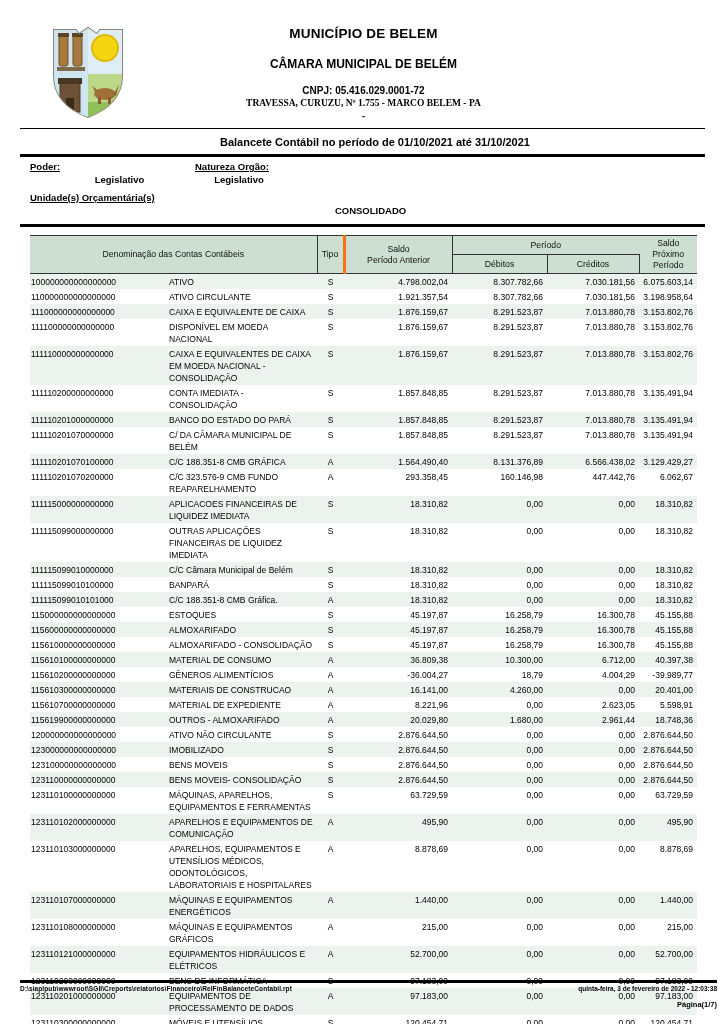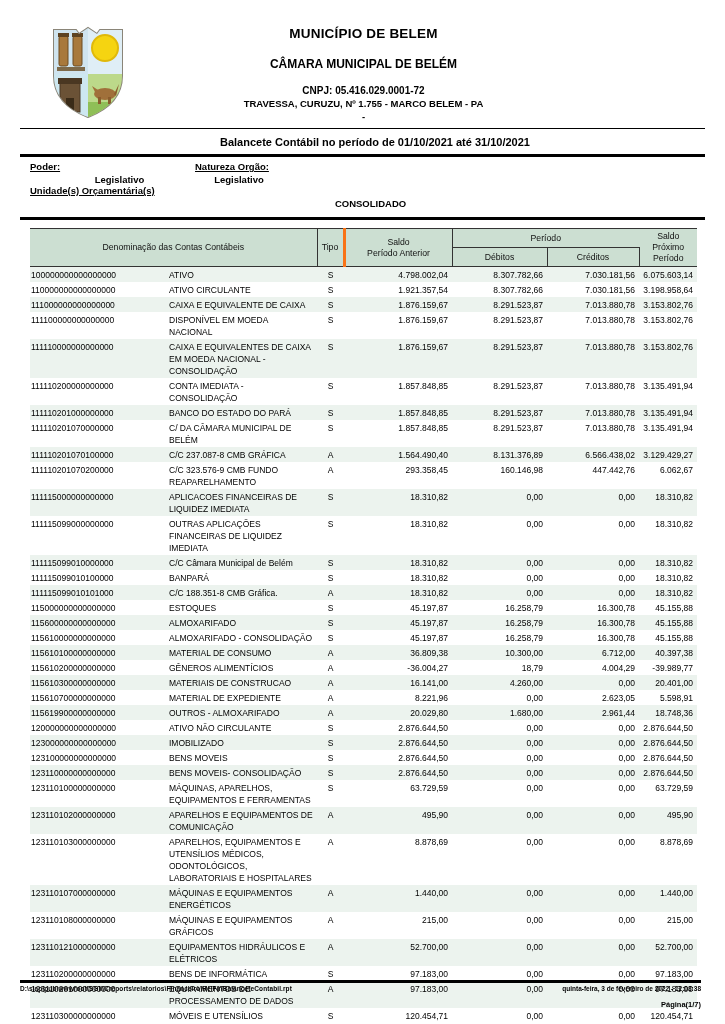--- a/index.html
+++ b/index.html
@@ -13,39 +13,39 @@
   }
   .content{padding:20px 28px 0 30px;}
 
   
   .rpt-header{position:relative;min-height:104px;}
   .crest{position:absolute;left:16px;top:4px;width:84px;height:96px;}
   .head-center{text-align:center;padding-top:4px;}
   .org-title{font-size:13.5px;font-weight:bold;letter-spacing:.2px;margin:2px 0 8px;}
   .org-sub{font-size:12px;font-weight:bold;margin:16px 0 14px;}
   .org-cnpj{font-size:10px;font-weight:bold;margin:0 0 2px;}
-  .org-addr{font-size:9.5px;font-weight:bold;margin:0 0 2px;}
+  .org-addr{font-size:9.5px;font-weight:bold;margin:0 0 2px;font-family:Liberation Serif, serif;}
   .org-dash{font-size:9.5px;font-weight:bold;margin:0;}
 
   .title-band{
     margin:4px -8px 0 -10px;
     border-top:1.5px solid #000;
     border-bottom:3px solid #000;
     padding:3px 0 4px;
     text-align:center;
   }
   .report-title{font-size:11px;font-weight:bold;margin-left:25px;}
 
   
   .info-block{padding:4px 0 0 0;font-size:9.5px;}
   .info-cols{display:flex;}
   .info-col1{width:165px;}
   .info-label{font-weight:bold;text-decoration:underline;}
   .info-value{font-weight:bold;padding:2px 0 0 14px;text-align:center;}
-  .unidade{}
+  .unidade{margin-top:7px;}
   .end-head-line{margin:8px -8px 0 -10px;border-bottom:3px solid #000;}
 
   
   table.balancete{
     border-collapse:collapse;
     width:667px;
     margin-top:8px;
     font-size:8.5px;
   }
   table.balancete col.w-code{width:135px;}
@@ -82,21 +82,21 @@
   tbody td.c-code{padding-left:1px;white-space:nowrap;}
   tbody td.c-tipo{text-align:center;}
   tbody td.c-saldo_anterior,
   tbody td.c-debitos,
   tbody td.c-creditos,
   tbody td.c-saldo_proximo{text-align:right;white-space:nowrap;}
   tbody tr.stripe{background:var(--stripe-bg,#ecf3ee);}
 
   
   .rpt-footer{
-    position:absolute;left:20px;right:24px;top:980px;
+    position:absolute;left:20px;right:8px;top:980px;
     border-top:3px solid #000;
     padding-top:2px;
   }
   .footer-row{display:flex;justify-content:space-between;font-size:6.5px;font-weight:bold;}
   .footer-path{letter-spacing:.1px;}
   .footer-page{ text-align:right;font-size:7.5px;font-weight:bold;margin-top:8px;}
 </style>
 </head>
 <body>
 
@@ -261,21 +261,21 @@
             <td class="c-code">111110201070000000</td>
             <td class="c-name">C/ DA CÂMARA MUNICIPAL DE BELÉM</td>
             <td class="c-tipo">S</td>
             <td class="c-saldo_anterior">1.857.848,85</td>
             <td class="c-debitos">8.291.523,87</td>
             <td class="c-creditos">7.013.880,78</td>
             <td class="c-saldo_proximo">3.135.491,94</td>
           </tr>
           <tr class="stripe">
             <td class="c-code">111110201070100000</td>
-            <td class="c-name">C/C 237.087-8 CMB GRÁFICA</td>
+            <td class="c-name">C/C 188.351-8 CMB GRÁFICA</td>
             <td class="c-tipo">A</td>
             <td class="c-saldo_anterior">1.564.490,40</td>
             <td class="c-debitos">8.131.376,89</td>
             <td class="c-creditos">6.566.438,02</td>
             <td class="c-saldo_proximo">3.129.429,27</td>
           </tr>
           <tr>
             <td class="c-code">111110201070200000</td>
             <td class="c-name">C/C 323.576-9 CMB FUNDO REAPARELHAMENTO</td>
             <td class="c-tipo">A</td>

